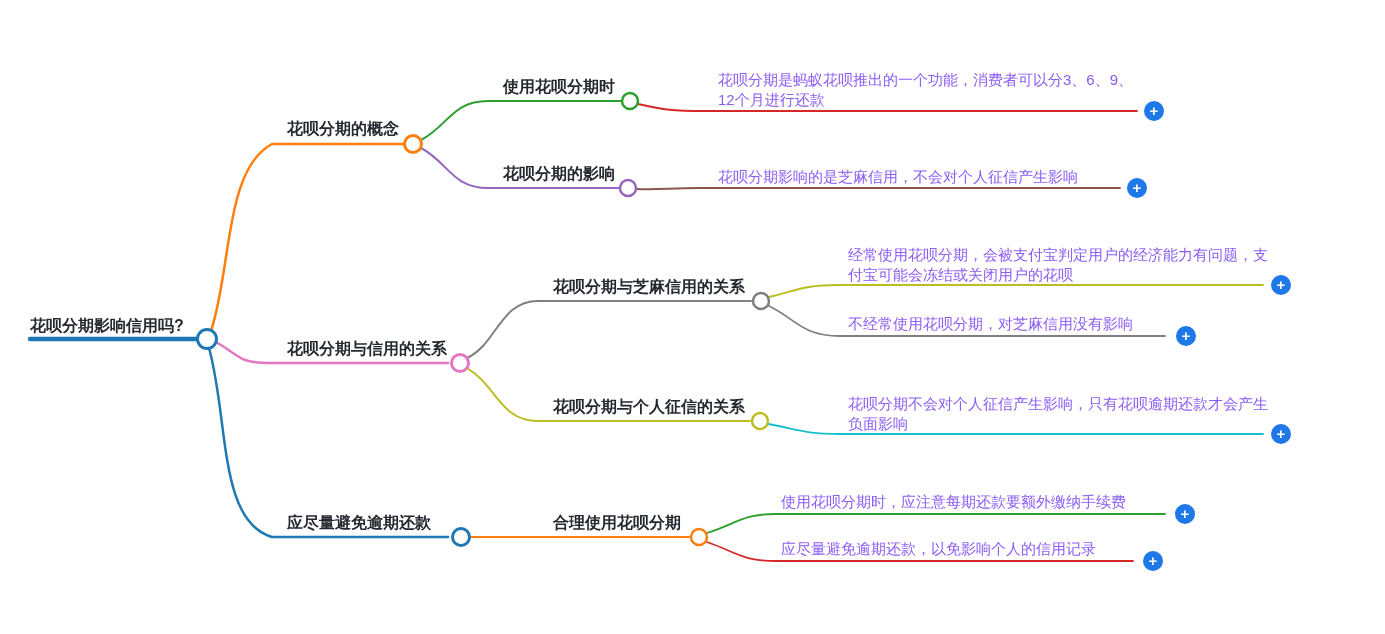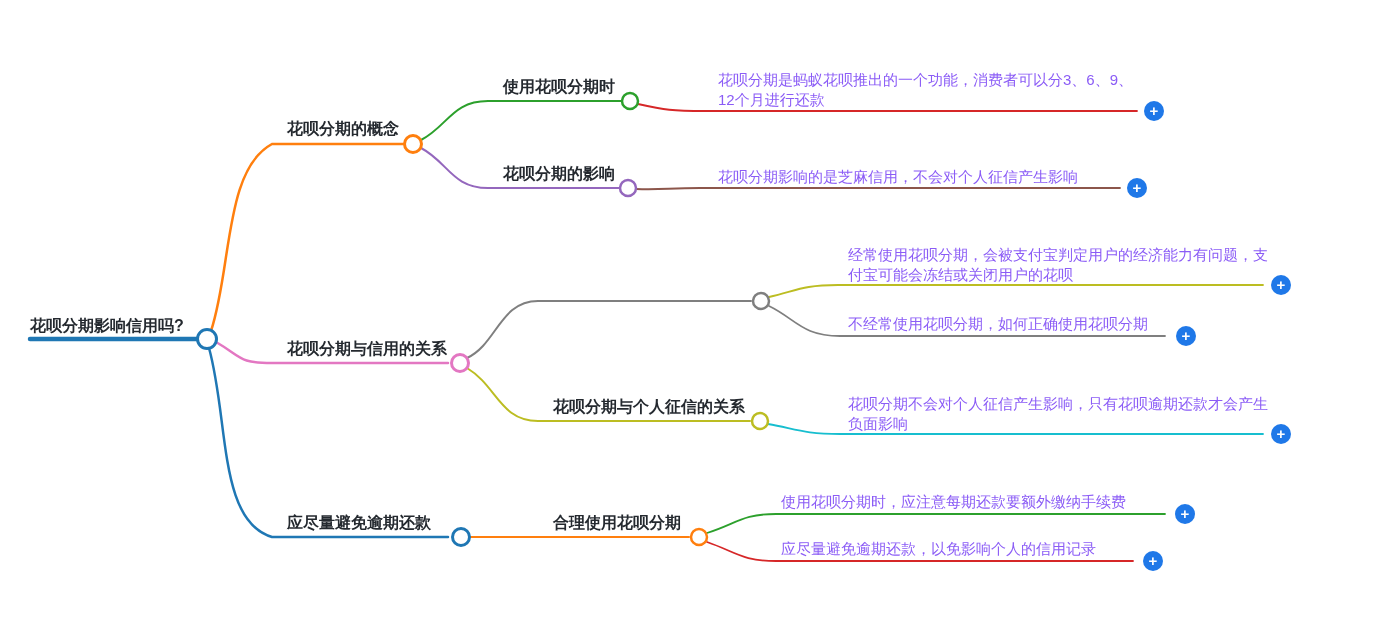--- a/index.html
+++ b/index.html
@@ -75,30 +75,31 @@
     <circle cx="699" cy="537" r="8" fill="#ffffff" stroke-width="2.5" stroke="#ff7f0e"></circle>
   </svg>
 
   <div class="node-label root-label" style="left:30px;top:316px;">花呗分期影响信用吗?</div>
 
   <div class="node-label" style="left:287px;top:119px;">花呗分期的概念</div>
   <div class="node-label" style="left:503px;top:77px;">使用花呗分期时</div>
   <div class="node-label" style="left:503px;top:164px;">花呗分期的影响</div>
 
   <div class="node-label" style="left:287px;top:339px;font-family:Liberation Serif, serif;">花呗分期与信用的关系</div>
+  <div class="node-label" style="left:553px;top:277px;">花呗分期与芝麻信用的关系</div>
   <div class="node-label" style="left:553px;top:397px;">花呗分期与个人征信的关系</div>
 
   <div class="node-label" style="left:287px;top:513px;">应尽量避免逾期还款</div>
   <div class="node-label" style="left:553px;top:513px;">合理使用花呗分期</div>
 
   <div class="leaf-text" style="left:718px;top:70px;width:425px;">花呗分期是蚂蚁花呗推出的一个功能，消费者可以分3、6、9、12个月进行还款</div>
   <div class="leaf-text nowrap" style="left:718px;top:167px;">花呗分期影响的是芝麻信用，不会对个人征信产生影响</div>
 
   <div class="leaf-text" style="left:848px;top:245px;width:425px;">经常使用花呗分期，会被支付宝判定用户的经济能力有问题，支付宝可能会冻结或关闭用户的花呗</div>
-  <div class="leaf-text nowrap" style="left:848px;top:314px;">不经常使用花呗分期，如何正确使用花呗分期</div>
+  <div class="leaf-text nowrap" style="left:848px;top:314px;">不经常使用花呗分期，对芝麻信用没有影响</div>
   <div class="leaf-text" style="left:848px;top:394px;width:425px;">花呗分期不会对个人征信产生影响，只有花呗逾期还款才会产生负面影响</div>
 
   <div class="leaf-text nowrap" style="left:781px;top:492px;">使用花呗分期时，应注意每期还款要额外缴纳手续费</div>
   <div class="leaf-text nowrap" style="left:781px;top:539px;">应尽量避免逾期还款，以免影响个人的信用记录</div>
 
   <div class="plus" style="left:1144px;top:101px;">
       <span>+</span>
     </div>
   <div class="plus" style="left:1127px;top:178px;">
       <span>+</span>

